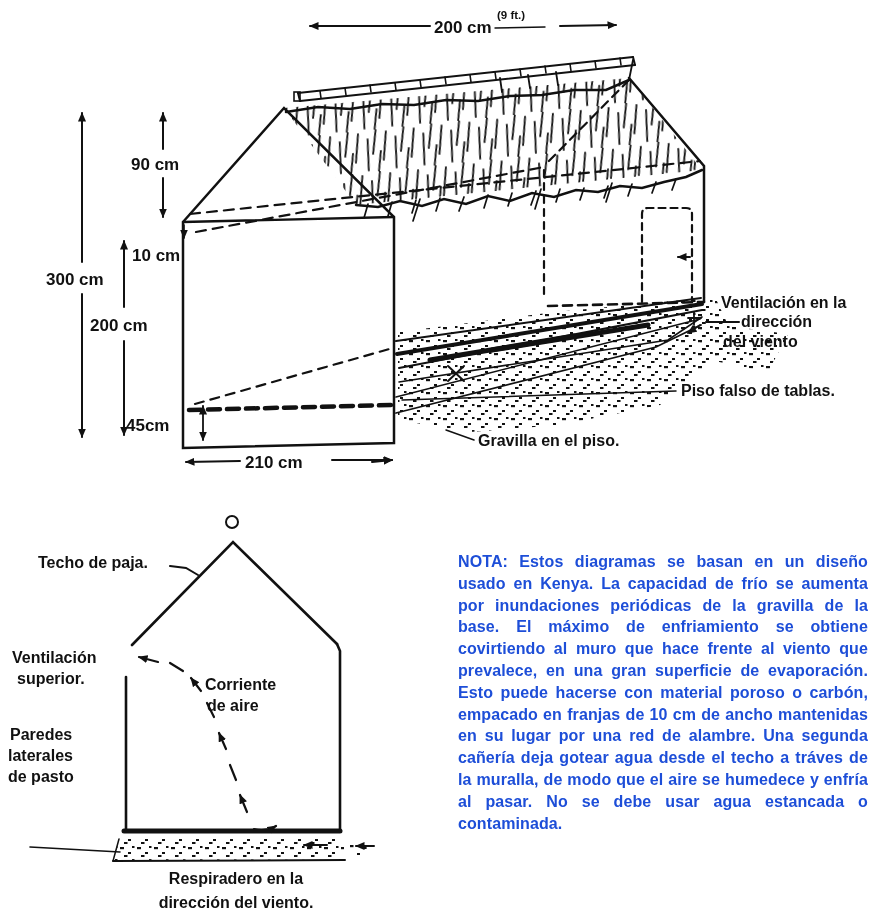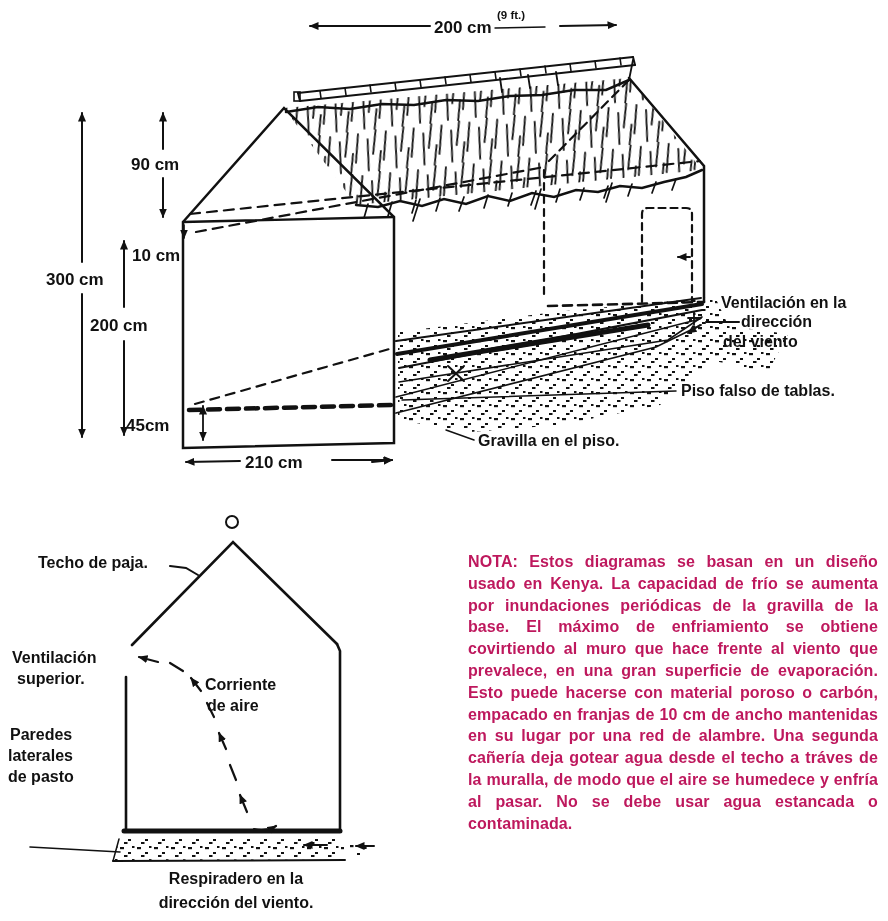--- a/index.html
+++ b/index.html
@@ -1,23 +1,23 @@
 <!DOCTYPE html>
 <html><head>
 <meta charset="utf-8">
 <style>
   html,body{margin:0;padding:0;background:#fff;}
   .page{position:relative;width:888px;height:921px;background:#ffffff;overflow:hidden;
-        font-family:"Liberation Sans",sans-serif;color:#be185d;}
+        font-family:"Liberation Sans",sans-serif;color:#1d4ed8;}
   svg{position:absolute;left:0;top:0;}
   svg text{font-family:"Liberation Sans",sans-serif;font-weight:bold;fill:#111;}
   .dimtext{font-size:17px;}
   .lbltext{font-size:16px;}
   .suptext{font-size:11.5px;}
-  .nota{position:absolute;left:468px;top:551px;width:410px;margin:0;
+  .nota{position:absolute;left:458px;top:551px;width:410px;margin:0;
         font-size:16px;line-height:21.8px;font-weight:bold;text-align:justify;
         letter-spacing:0.1px;}
   .nota b{font-weight:bold;}
 </style>
 </head>
 <body>
 
 <div class="page">
 
 <svg width="888" height="921" viewBox="0 0 888 921">

